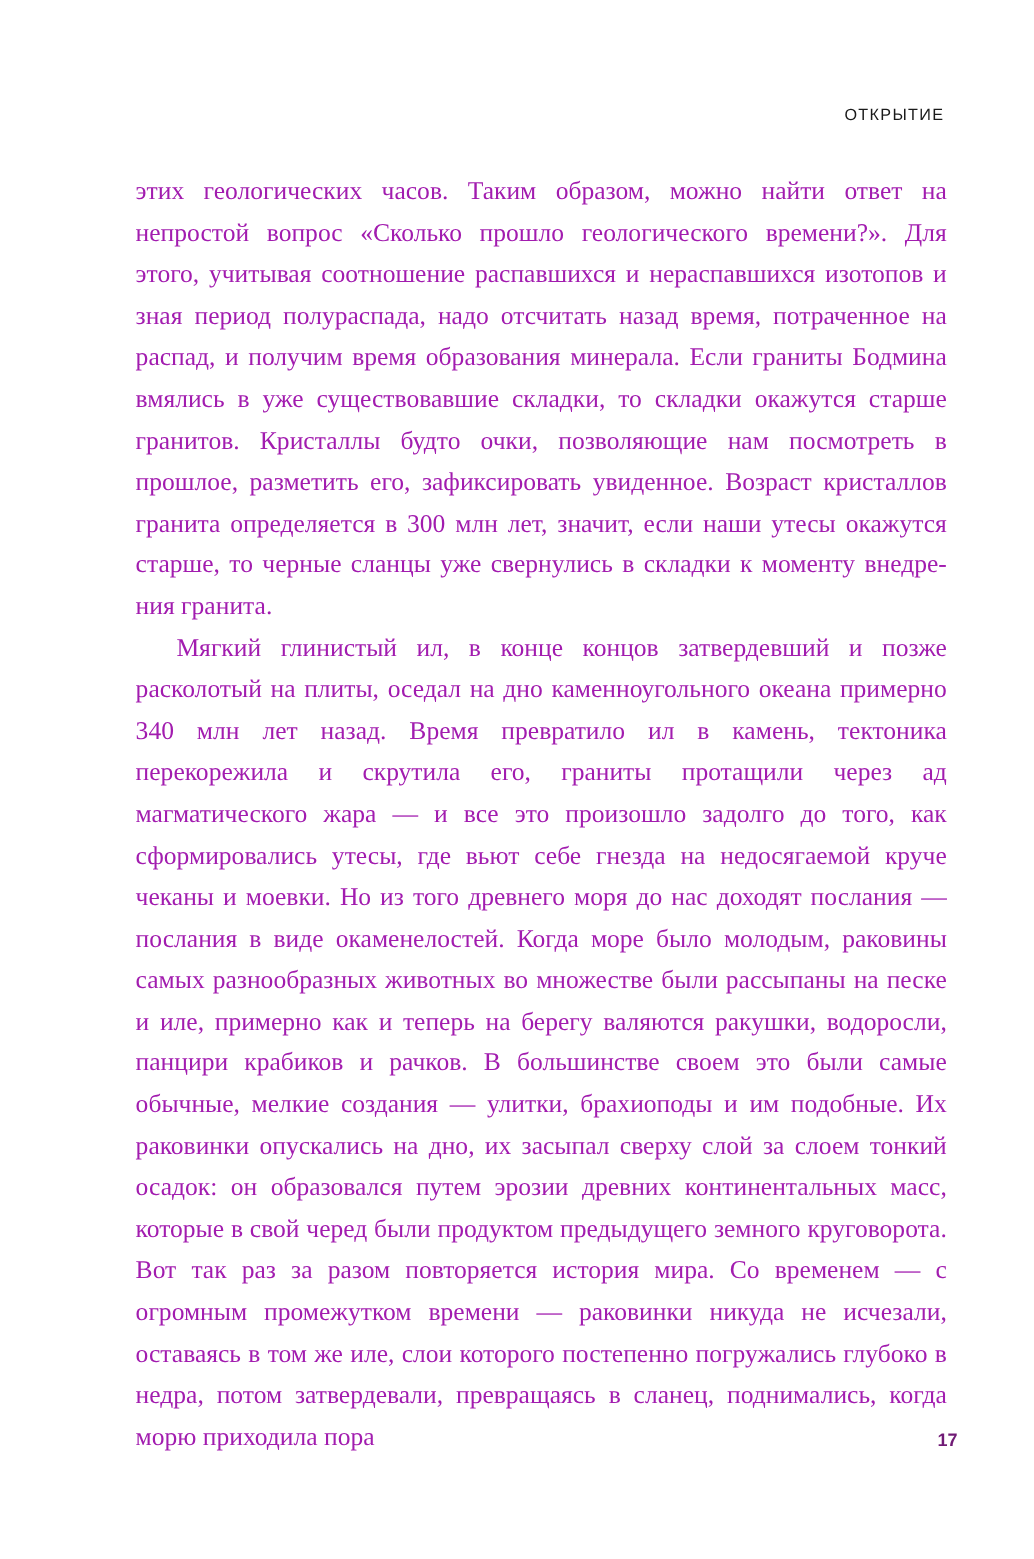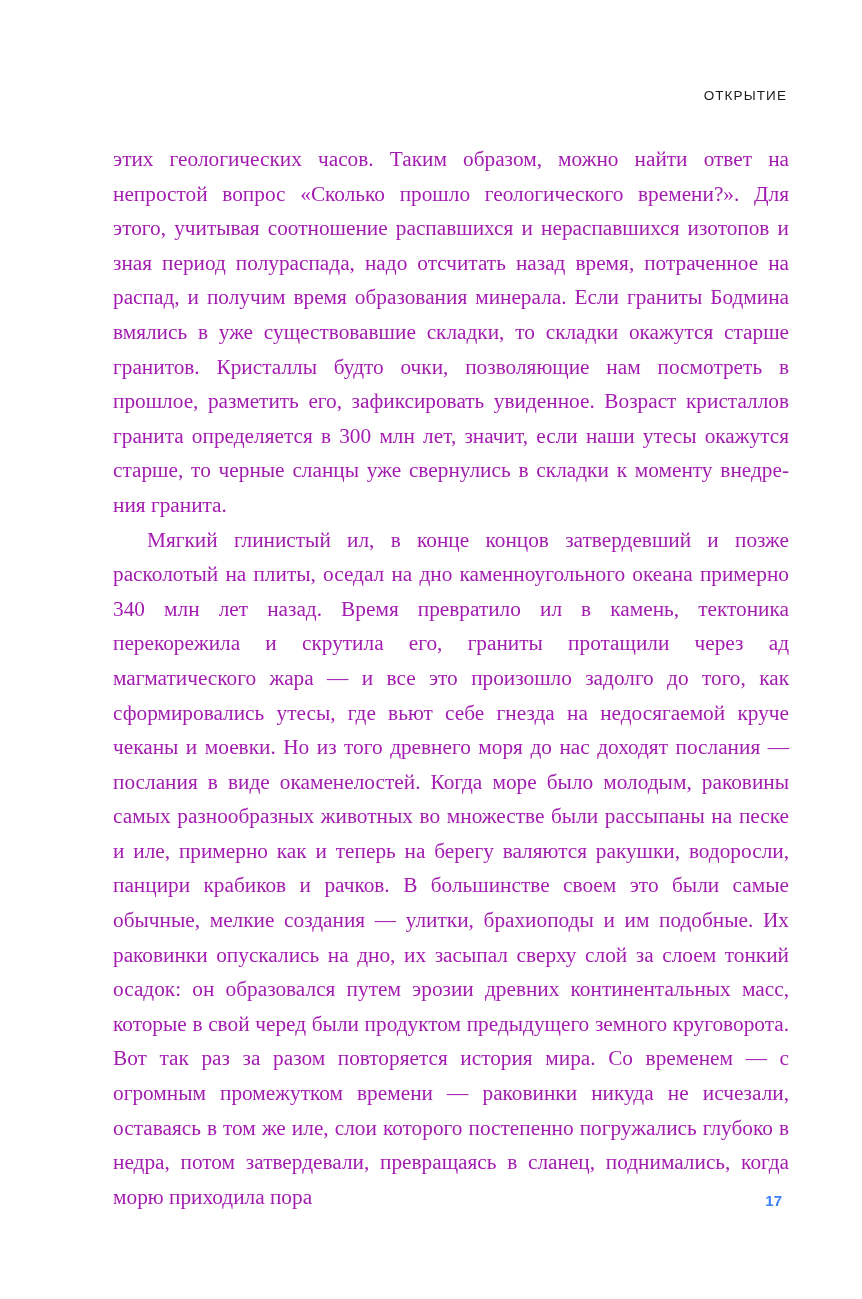--- a/index.html
+++ b/index.html
@@ -48,26 +48,26 @@
     text-align: justify;
     text-justify: inter-word;
     color: #a21caf;
     hyphens: manual;
   }
   .body-par + .body-par {
     text-indent: 34px;
   }
   .folio {
     position: absolute;
-    right: 100px;
+    right: 84px;
     top: 1192px;
     font-family: "Liberation Sans", sans-serif;
     font-size: 15px;
     font-weight: 700;
-    color: #3b82f6;
+    color: #701a75;
   }
 </style>
 </head>
 <body>
 
 <div class="page">
 
   <div class="running-head">ОТКРЫТИЕ</div>
 
   <div class="text-column">

